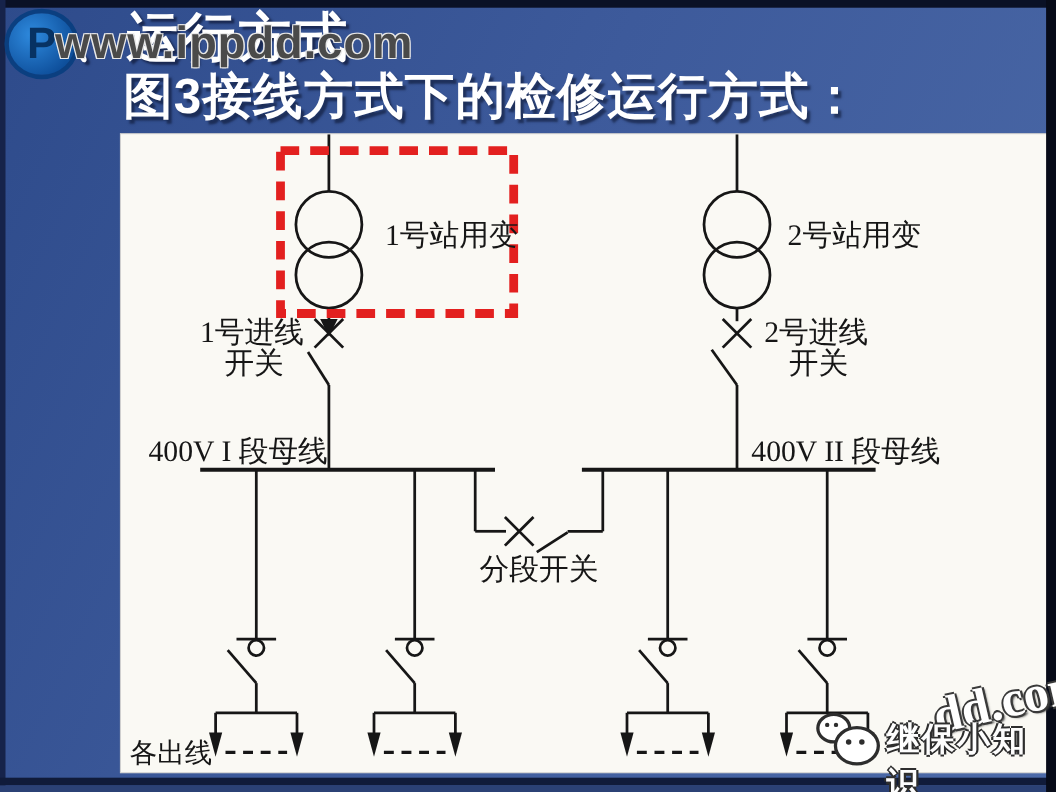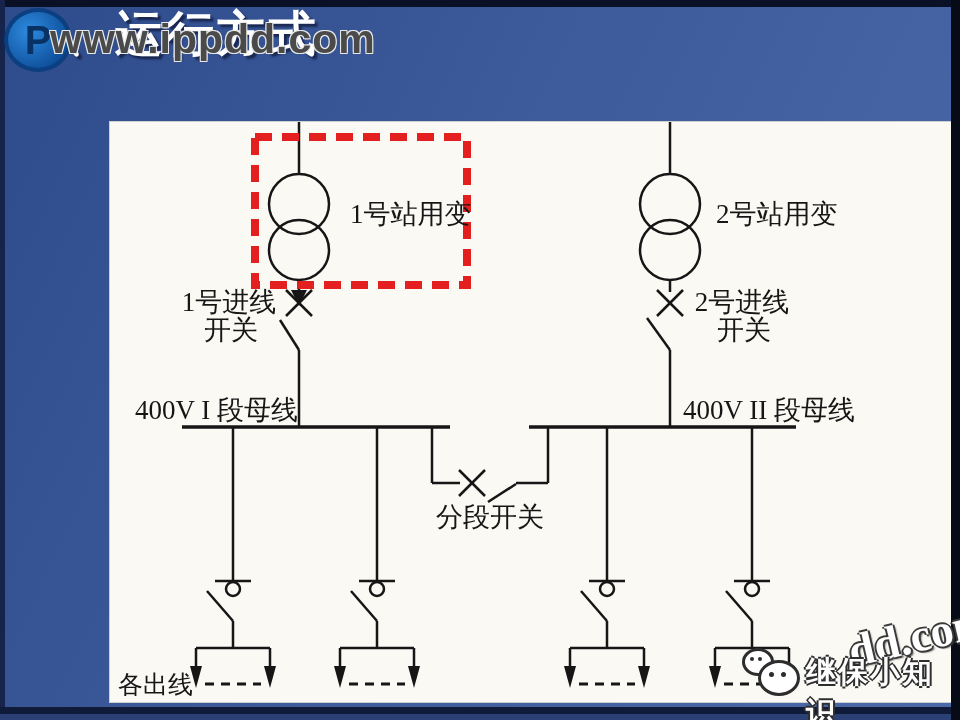--- a/index.html
+++ b/index.html
@@ -72,20 +72,21 @@
 
 <div class="slide">
   <div class="band-top"></div>
   <div class="strip-left"></div>
 
   <div class="wm-top">www.ippdd.com</div>
   <div class="logo">
     <span>P</span>
   </div>
   <h1 class="title">3、运行方式</h1>
+  <h2 class="subtitle">图3接线方式下的检修运行方式：</h2>
 
   <div class="panel">
     <svg width="748" height="580" viewBox="0 0 748 580">
       <g stroke="#161616" stroke-width="2.5" fill="none">
 
         <g>
           <line x1="189" y1="0" x2="189" y2="52"></line>
           <circle cx="189" cy="82" r="30"></circle>
           <circle cx="189" cy="128" r="30"></circle>
           <line x1="189" y1="158" x2="189" y2="170"></line>

